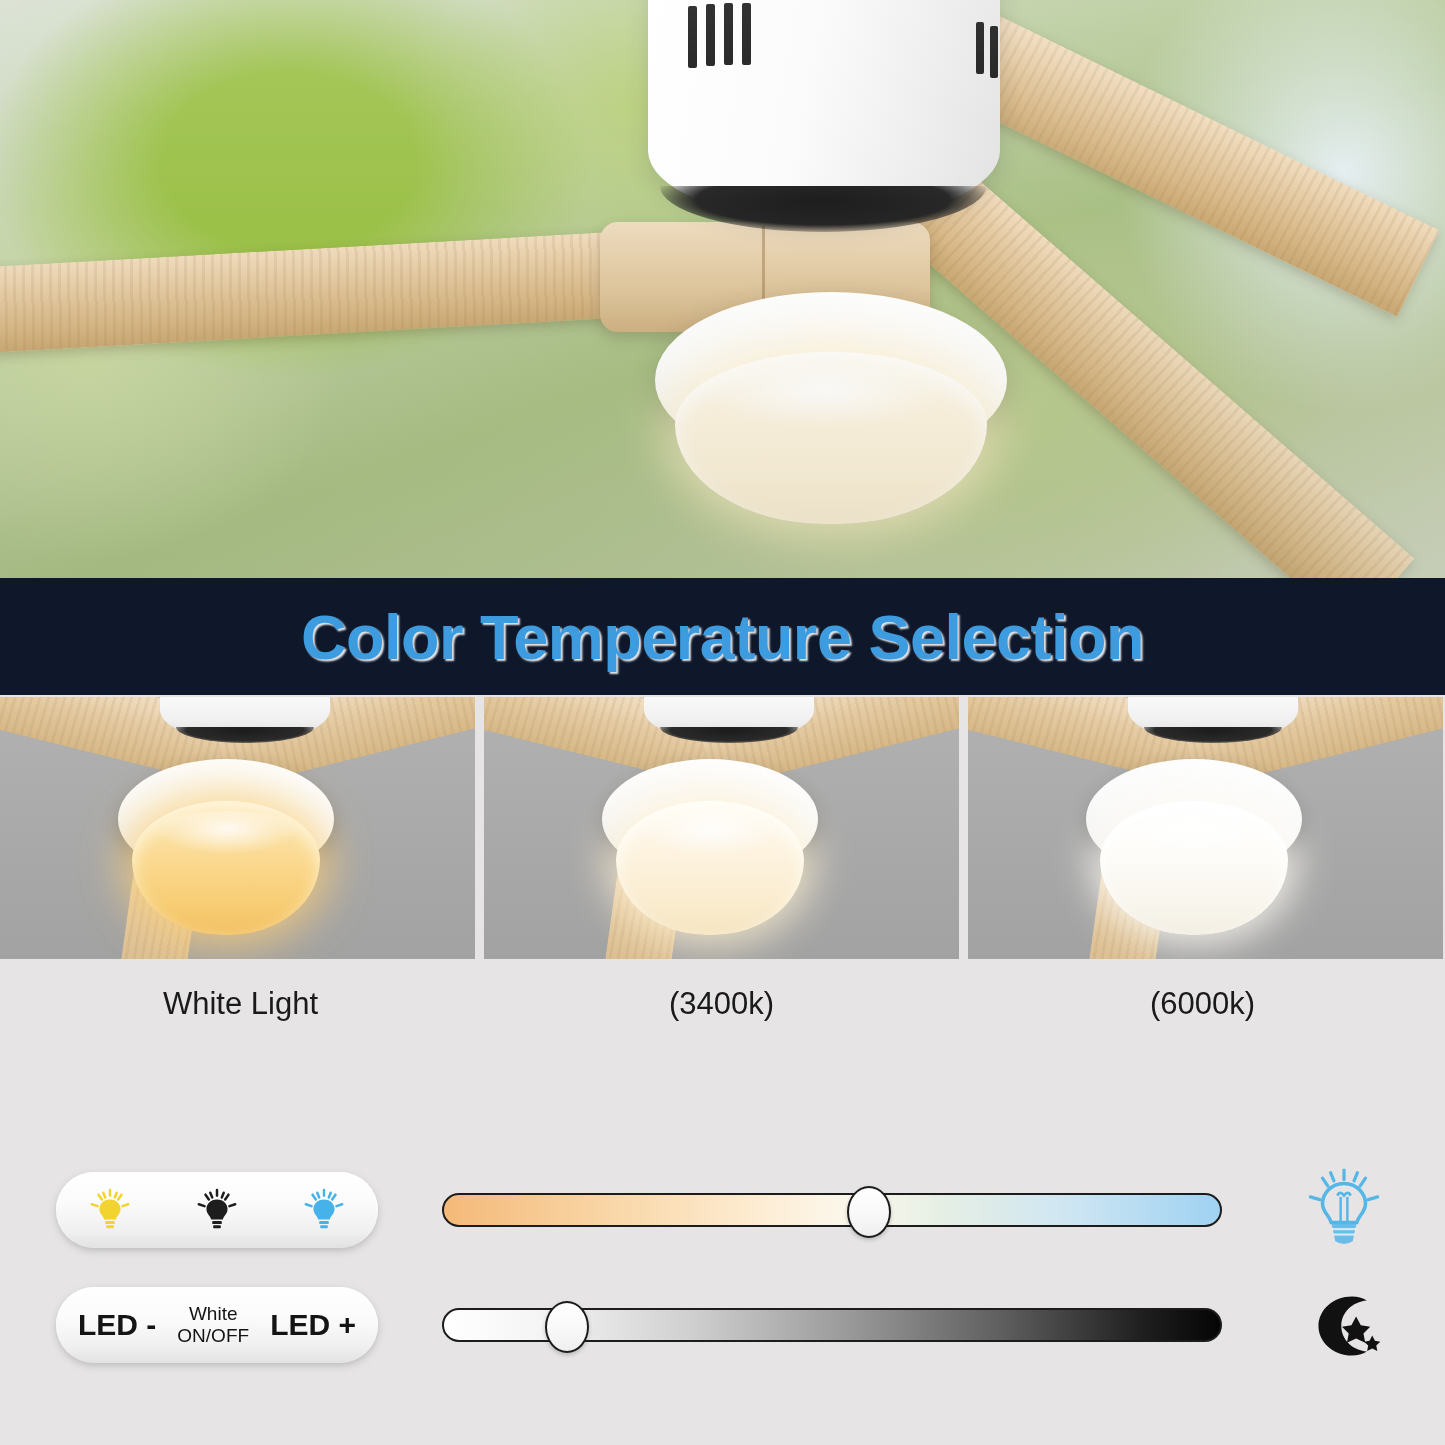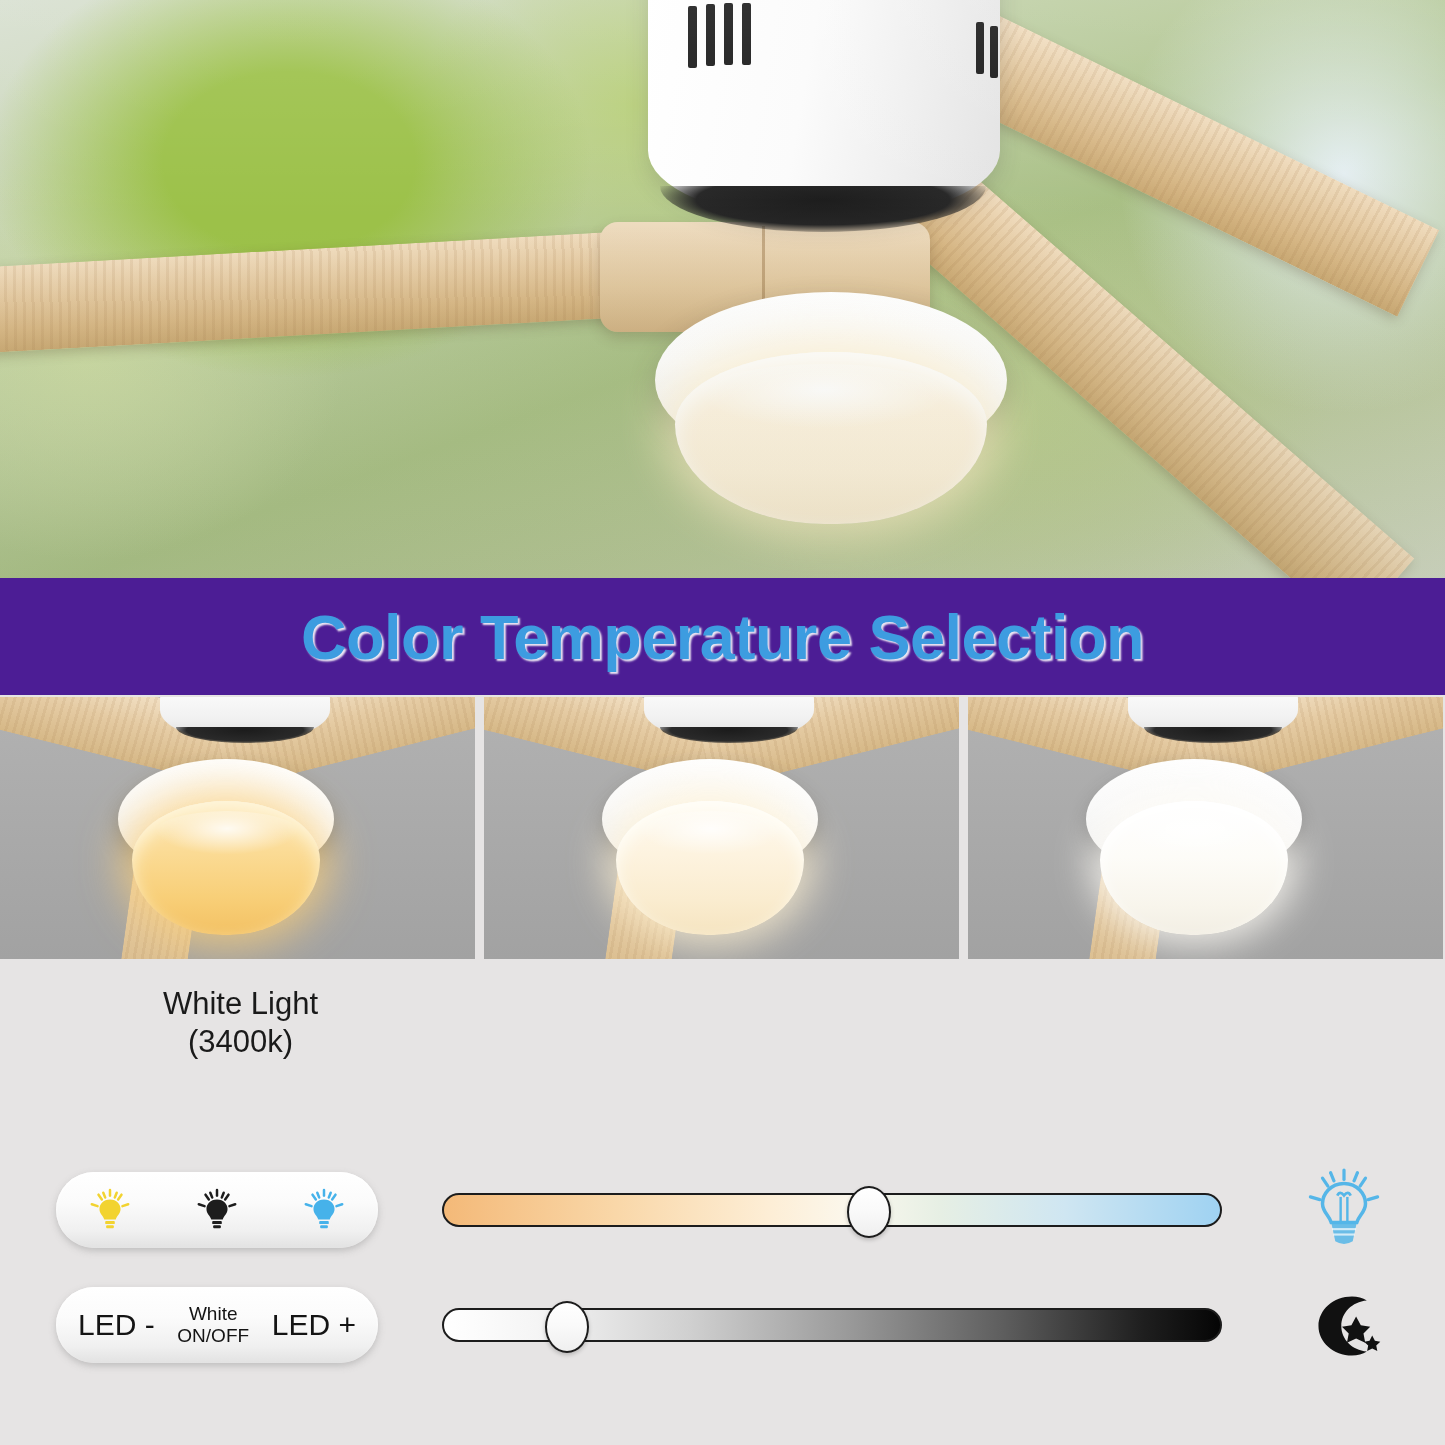--- a/index.html
+++ b/index.html
@@ -104,21 +104,21 @@
   .fix-gloss{
     position:absolute; left:44px; top:72px; width:250px; height:64px;
     background:radial-gradient(ellipse at 50% 40%, rgba(255,255,255,.95) 0%, rgba(255,255,255,0) 72%);
     border-radius:50%;
   }
 
   
   .title-band {
     position:absolute; left:0; top:578px; width:1445px; height:117px;
     display:flex; align-items:center; justify-content:center;
-    background:#4c1d95;
+    background:#0f172a;
   }
   .title {
     font-size:63px; font-weight:bold; letter-spacing:-0.5px;
     color:#3d9ce0;
     text-shadow:2px 2px 2px rgba(255,255,255,.9);
     white-space:nowrap;
   }
 
   
   .panels {
@@ -177,21 +177,20 @@
   
   .lens-cool{
     background:linear-gradient(180deg,#ffffff 0%,#fdfcf8 42%,#f8f5ec 78%,#f2eee3 100%);
     box-shadow:0 0 36px 10px rgba(252,250,244,.8), inset 0 8px 18px rgba(255,255,255,.9);
   }
 
   
   .captions {
     position:absolute; left:0; top:985px; width:1445px; height:90px;
     display:flex;
-    flex-direction:column;
   }
   .caption {
     width:481px; text-align:center;
     font-size:31px; line-height:38px; color:#1a1a1a;
   }
 
   
   .controls {
     position:absolute; left:0; top:1160px; width:1445px; height:250px;
   }
@@ -211,21 +210,21 @@
 
   .led-btn {
     position:relative;
     width:322px; height:76px; margin-left:56px;
     border-radius:40px;
     background:linear-gradient(180deg,#ffffff 0%,#fbfbfb 40%,#f0f0f0 78%,#e2e2e2 100%);
     box-shadow:0 3px 7px rgba(120,120,120,.35), inset 0 2px 3px rgba(255,255,255,.95);
     display:flex; align-items:center; justify-content:space-between;
     padding:0 22px;
   }
-  .led-lbl { font-size:30px; color:#141414; }
+  .led-lbl { font-size:30px; color:#141414;font-weight:bold; }
   .light-onoff { font-size:19px; line-height:22px; text-align:center; color:#141414; }
 
   .slider-wrap { position:relative; margin-left:64px; width:780px; height:46px; }
   .track {
     position:absolute; left:0; top:6px; width:780px; height:34px;
     border:2.5px solid #1c1c1c; border-radius:18px;
   }
   .track-temp {
     background:linear-gradient(90deg,#f4b978 0%,#f9d7a8 22%,#fdeed6 42%,#fbf8ee 53%,#e6efe4 64%,#cfe6f2 80%,#9fd2f2 100%);
   }
@@ -324,20 +323,21 @@
 </div>
 
 <div class="captions">
   <div class="caption">
     <div>White Light</div>
   </div>
   <div class="caption">
     <div>(3400k)</div>
   </div>
   <div class="caption">
+    <div>(6000k)</div>
   </div>
 </div>
 
 <div class="controls">
 
   <div class="ctl-row row-1">
 
     <div class="remote-btn">
       <span class="bulb-ico">
         <svg viewBox="0 0 48 48" width="46" height="46">

